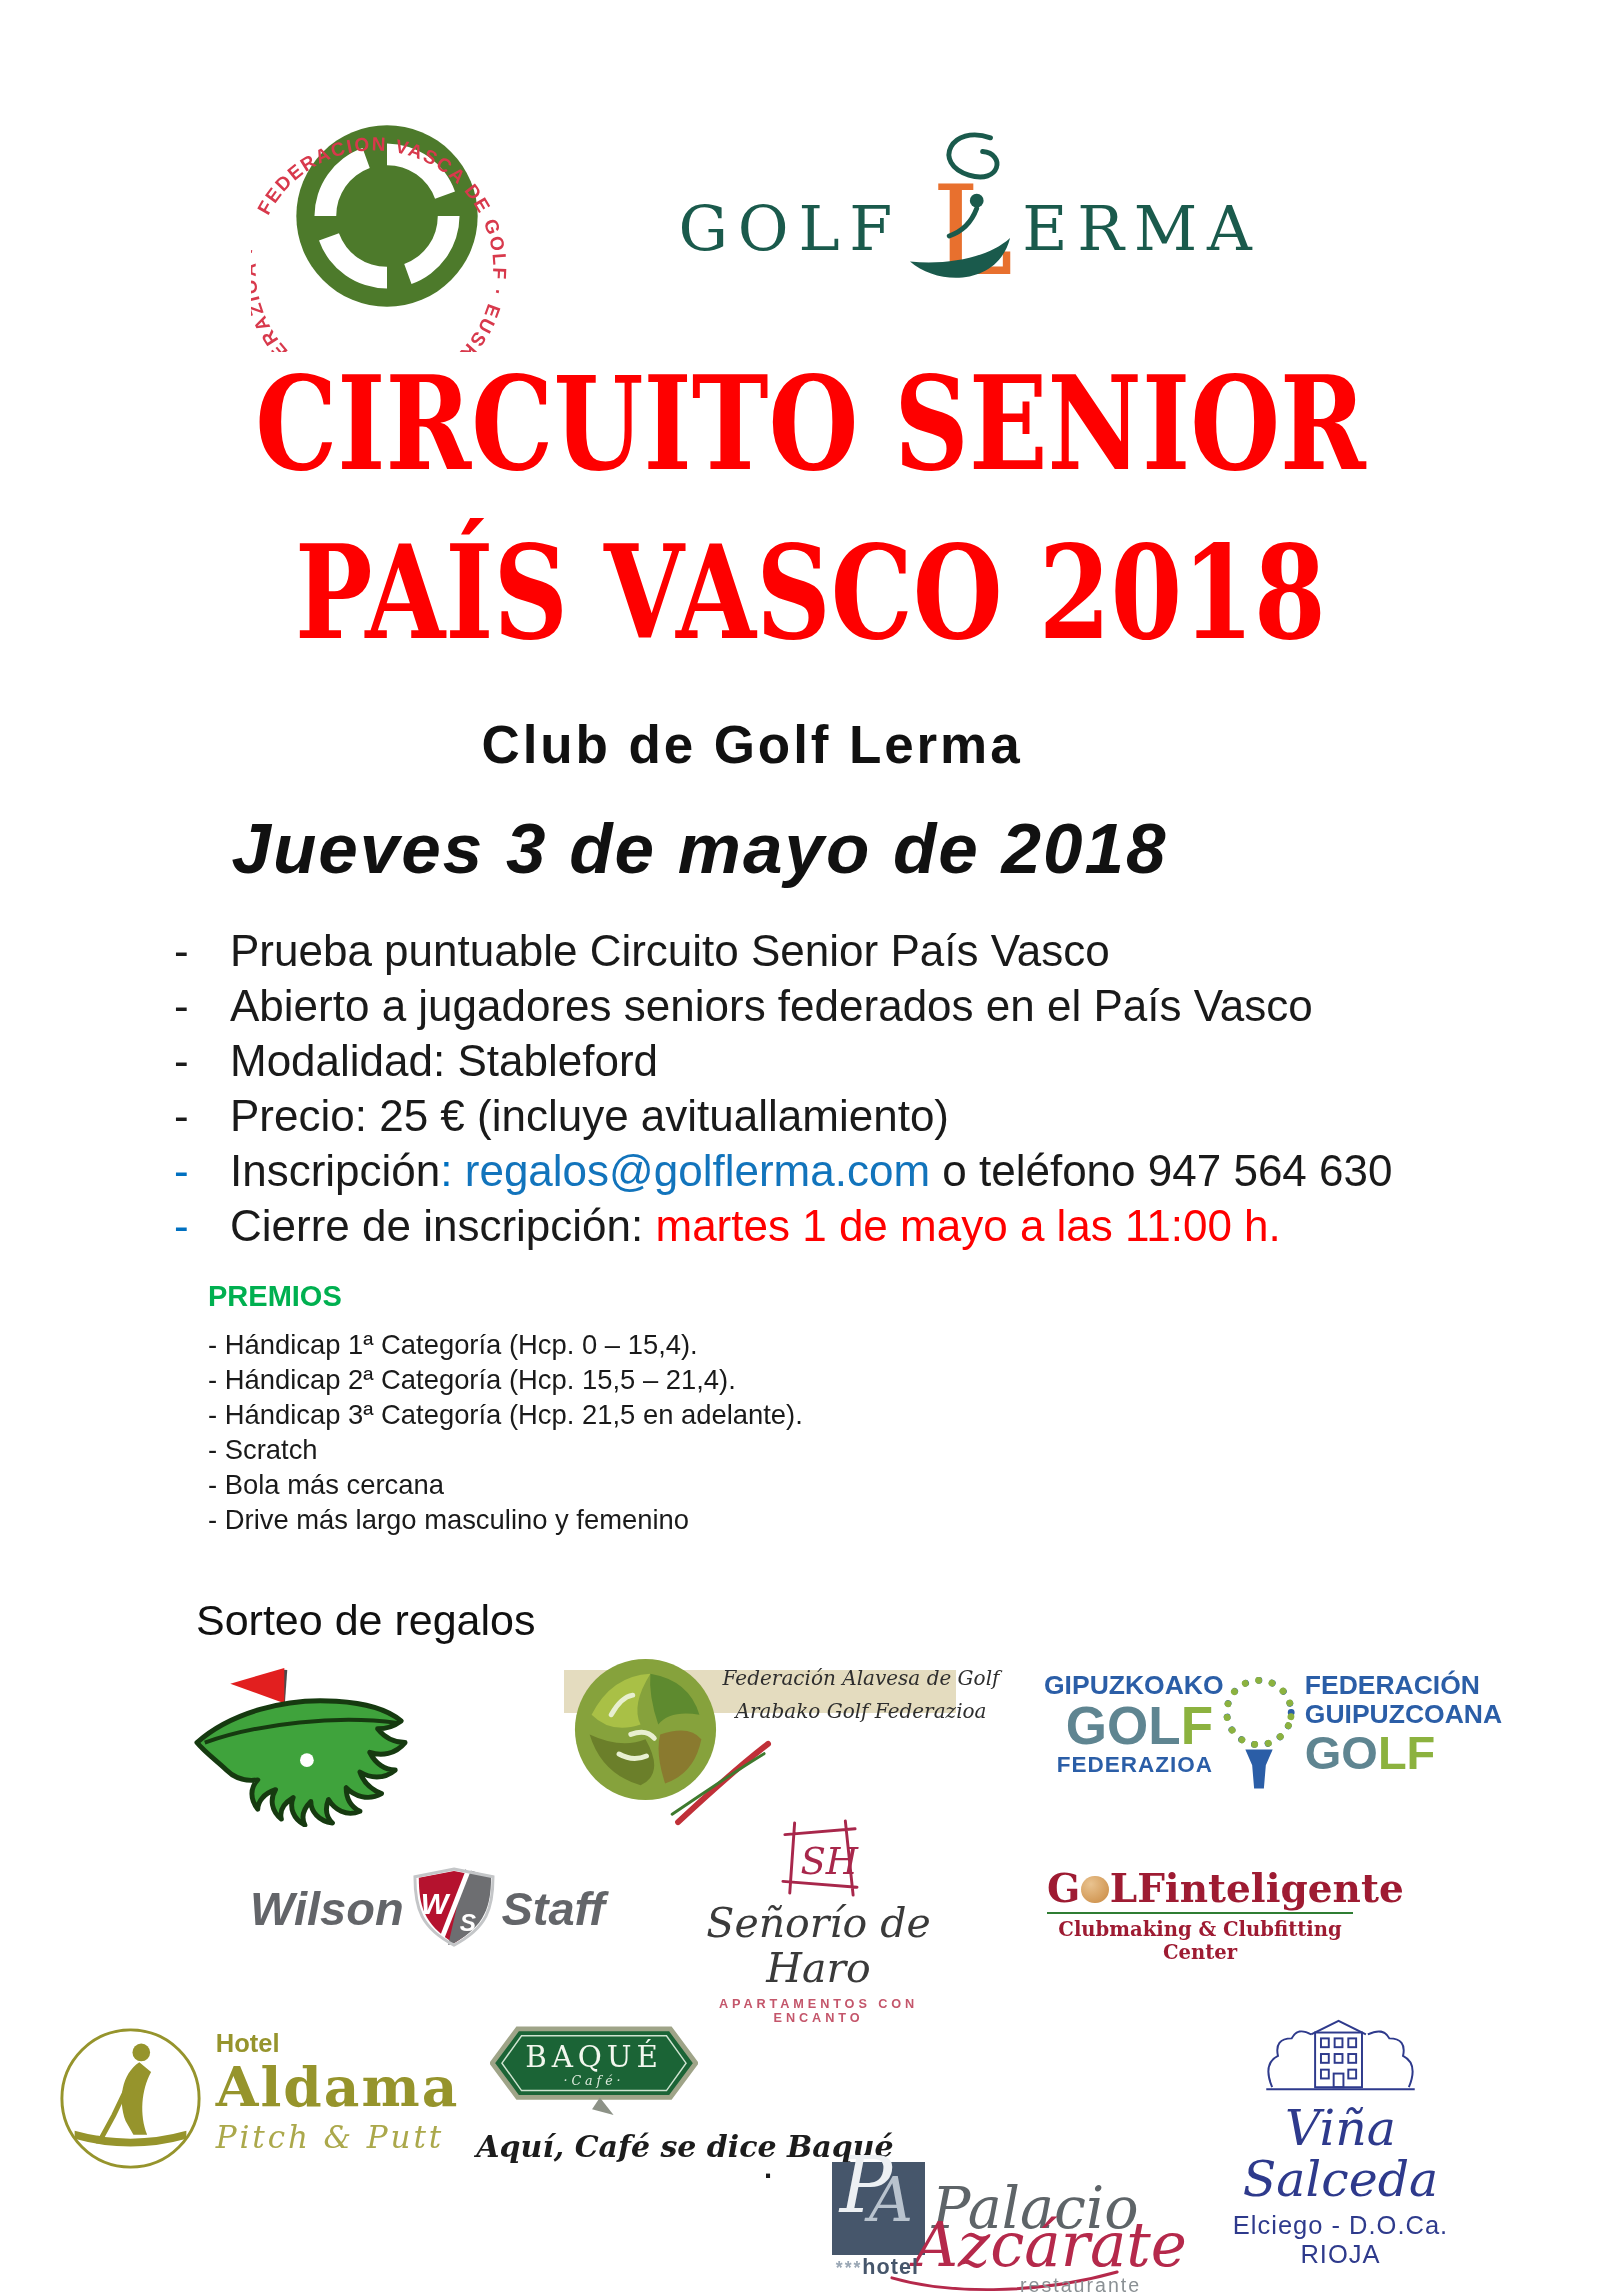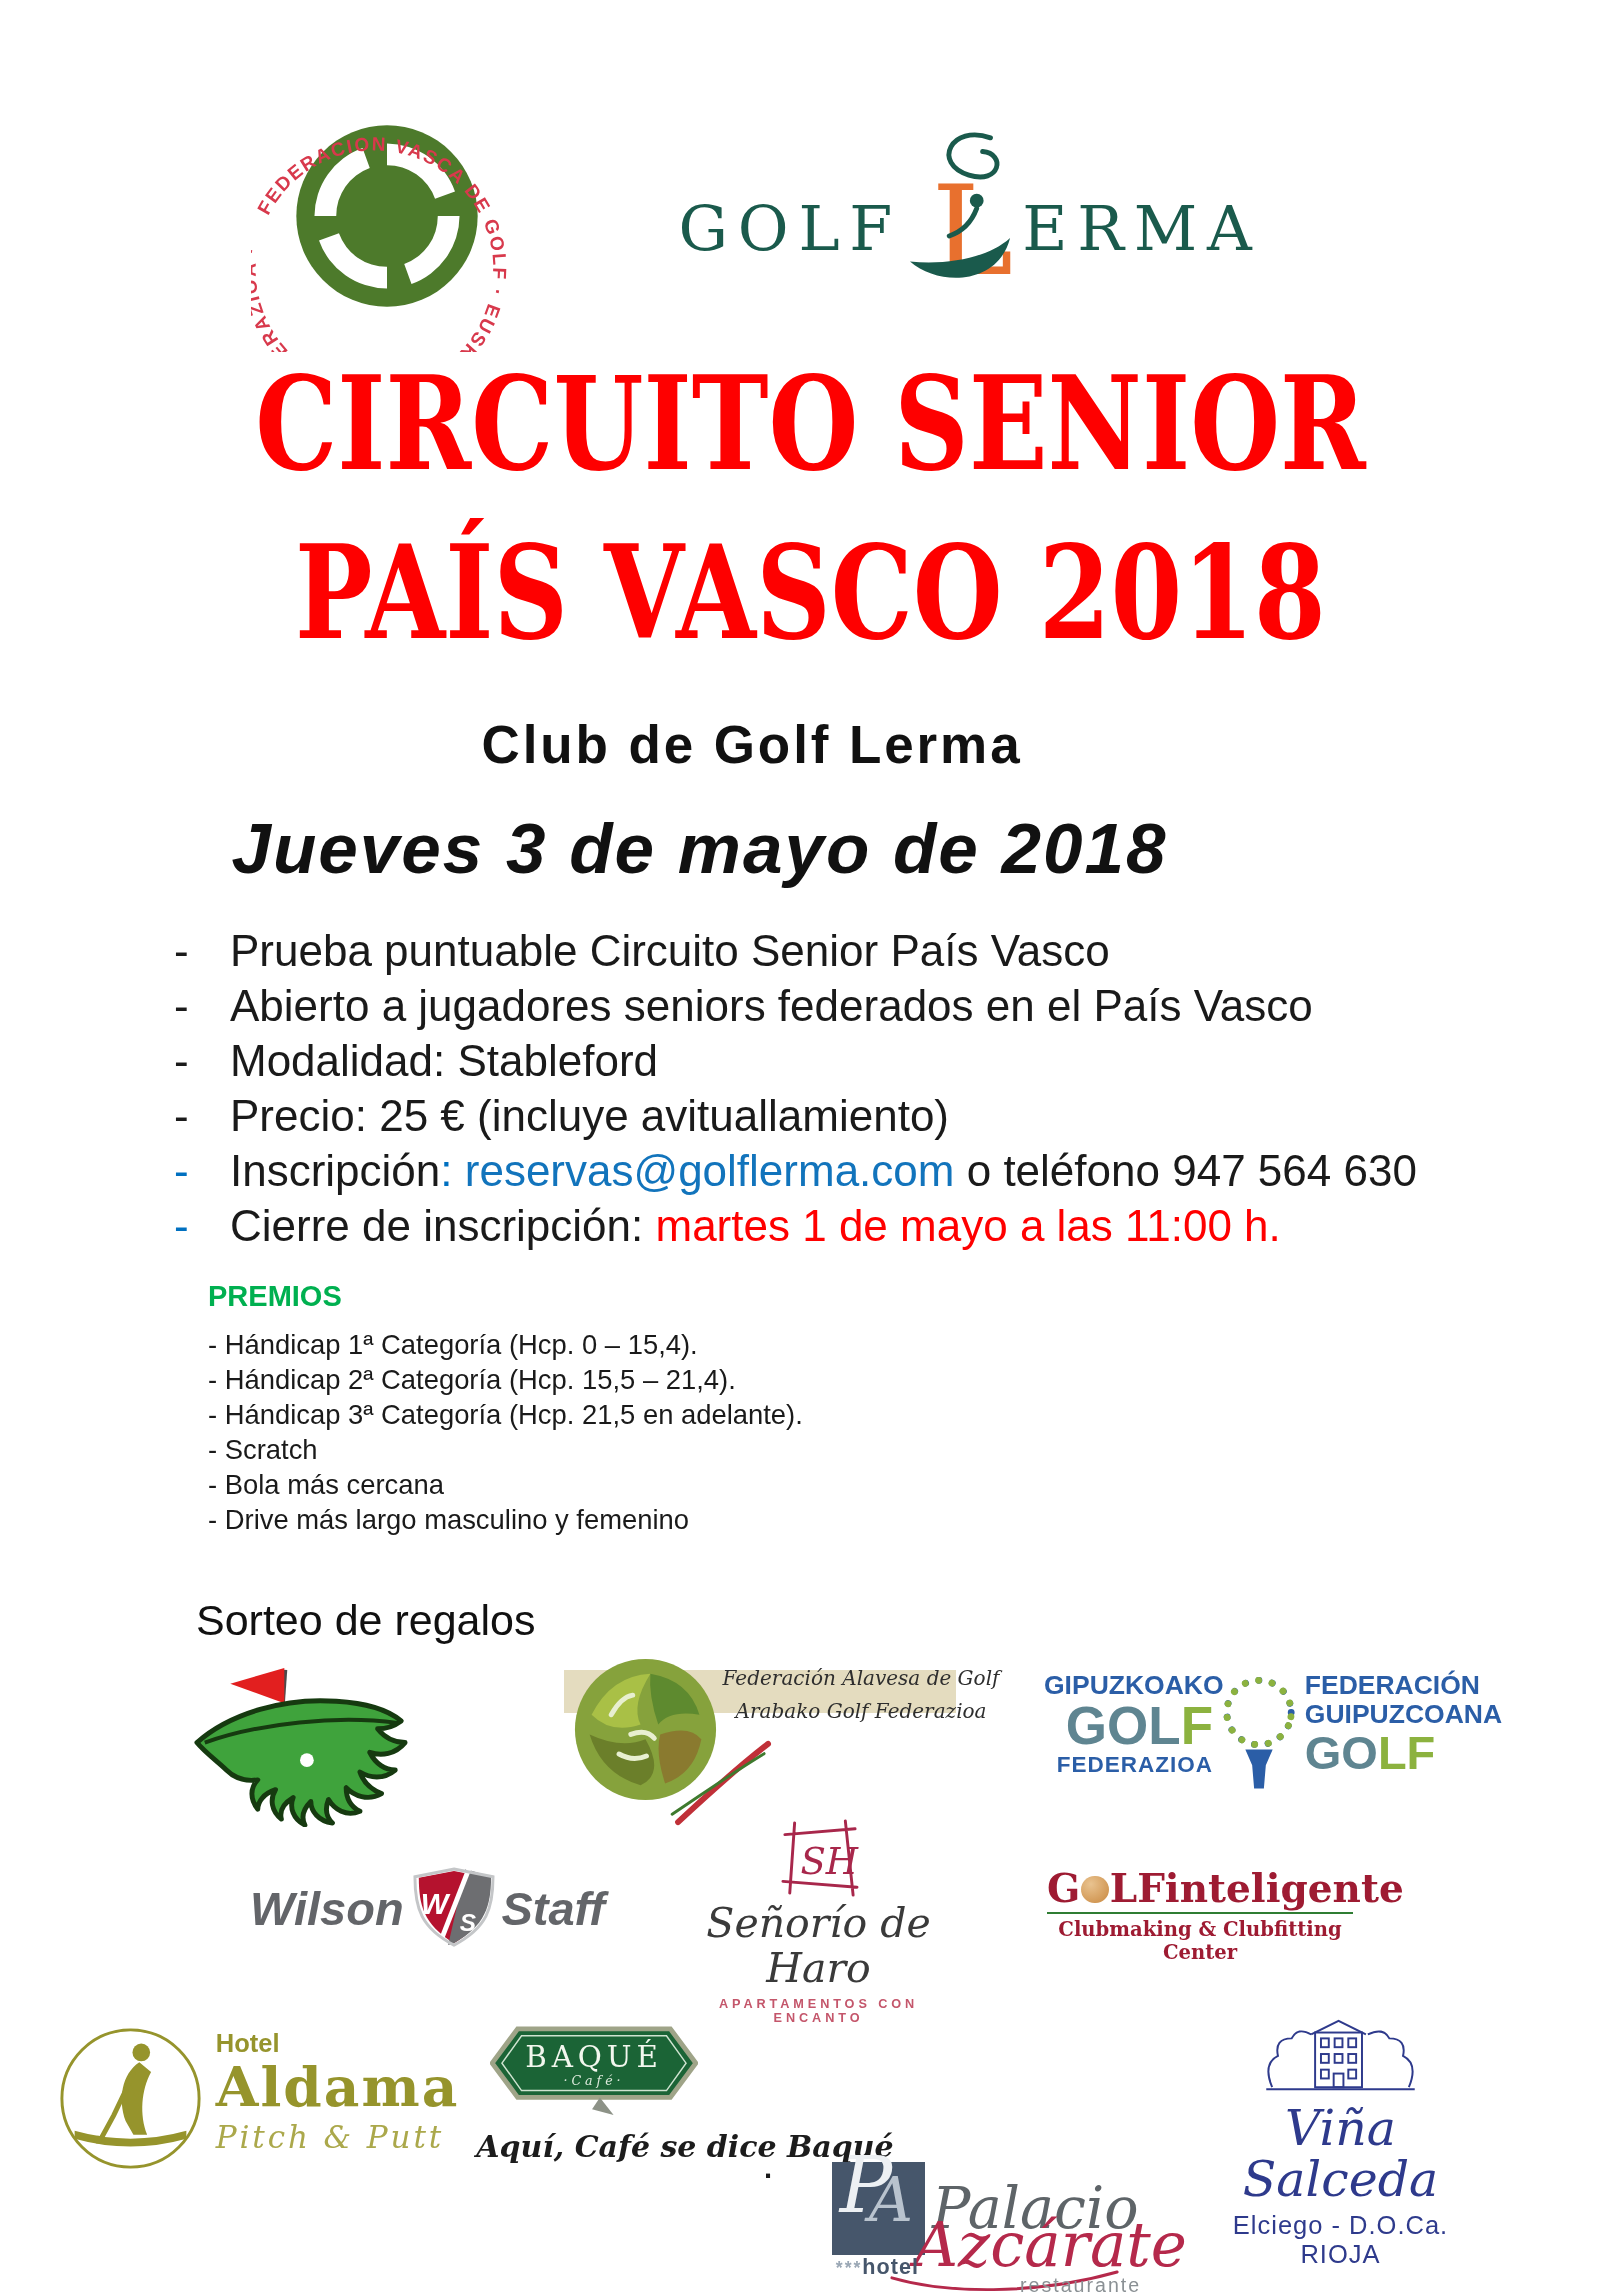--- a/index.html
+++ b/index.html
@@ -174,21 +174,21 @@
     <div class="b-item">
       <span class="b-dash">-</span>
       <span>Modalidad: Stableford</span>
     </div>
     <div class="b-item">
       <span class="b-dash">-</span>
       <span>Precio: 25 € (incluye avituallamiento)</span>
     </div>
     <div class="b-item">
       <span class="b-dash blue">-</span>
-      <span><span>Inscripción</span><span class="blue">: </span><span class="link-blue">reservas@golflerma.com</span><span> o teléfono 947 564 630</span></span>
+      <span><span>Inscripción</span><span class="blue">: </span><span class="link-blue">regalos@golflerma.com</span><span> o teléfono 947 564 630</span></span>
     </div>
     <div class="b-item">
       <span class="b-dash blue">-</span>
       <span><span>Cierre de inscripción: </span><span class="red">martes 1 de mayo a las 11:00 h.</span></span>
     </div>
   </div>
 
   <div class="premios">
     <div class="premios-heading">PREMIOS</div>
     <div class="premios-item">- Hándicap 1ª Categoría (Hcp. 0 – 15,4).</div>

